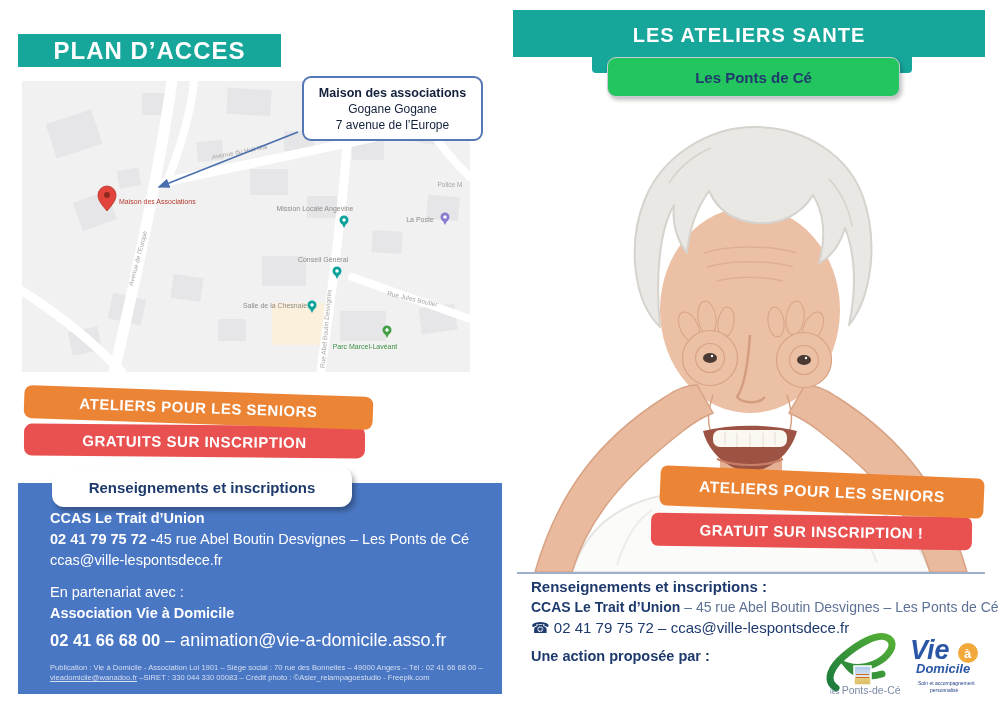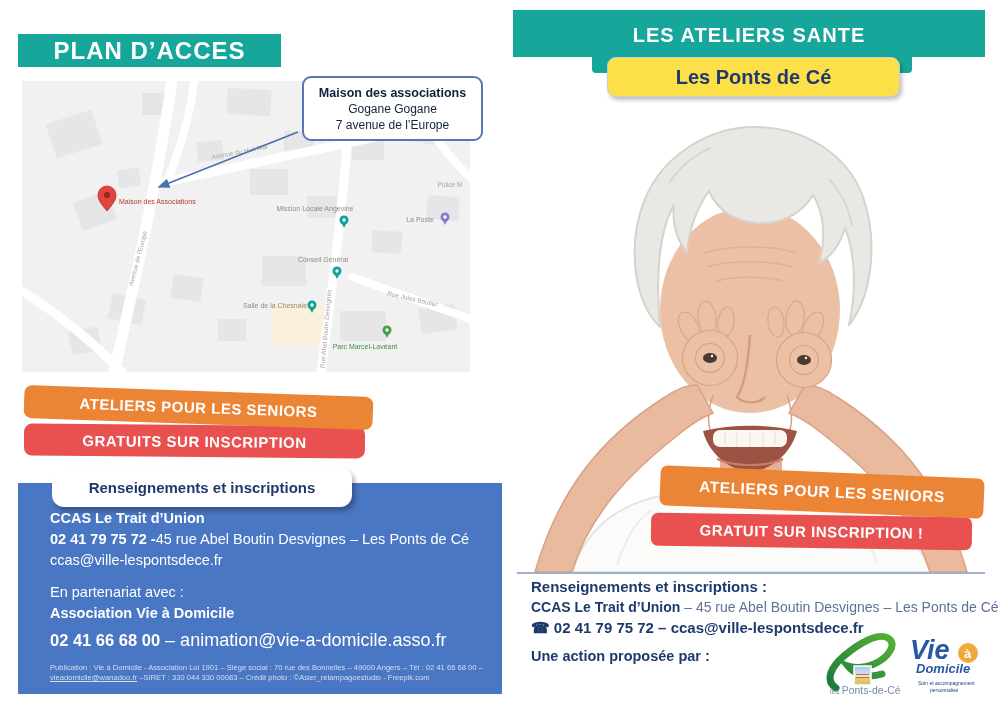--- a/index.html
+++ b/index.html
@@ -30,35 +30,35 @@
   #blue-box .line{position:absolute;left:32px;white-space:nowrap;font-size:14.5px;}
   #blue-box .b{font-weight:bold;}
   #legal{position:absolute;left:32px;top:180px;width:442px;font-size:7.6px;line-height:10px;
          color:#d6dff0;}
   #legal .em{text-decoration:underline;}
   
   #r-band{left:513px;top:10px;width:472px;height:47px;}
   #r-band-ext{left:592px;top:10px;width:320px;height:63px;border-radius:0 0 4px 4px;}
   #r-title{left:513px;top:24px;width:472px;text-align:center;color:#fff;font-weight:bold;
            font-size:20px;letter-spacing:1px;z-index:3;}
-  #r-subtitle{left:607px;top:57px;width:291px;height:38px;background:#fde047;border:1.5px solid #c8cdd6;
+  #r-subtitle{left:607px;top:57px;width:291px;height:38px;background:#22c55e;border:1.5px solid #c8cdd6;
               border-radius:9px;box-shadow:2px 3px 4px rgba(0,0,0,.25);z-index:4;display:flex;
-              align-items:center;justify-content:center;color:#203a6d;font-weight:bold;font-size:20px;}
+              align-items:center;justify-content:center;color:#203a6d;font-weight:bold;font-size:15px;}
   #photo{left:517px;top:95px;width:468px;height:477px;background:#fff;border-bottom:2px solid #9fb0cc;
          overflow:hidden;}
   #r-orange{left:660px;top:472px;width:324px;height:40px;font-size:15.5px;transform:rotate(2.4deg);
             border-radius:7px;z-index:6;}
   #r-red{left:651px;top:515px;width:321px;height:33px;font-size:15px;transform:rotate(.8deg);
          border-radius:7px;z-index:5;}
   #r-info{left:531px;top:578px;width:450px;color:#1e3a6d;}
   #r-info .h{font-size:15px;font-weight:bold;}
   #r-info .l2{font-size:14px;margin-top:4px;white-space:nowrap;}
   #r-info .l2 .org{font-weight:bold;color:#1e3a6d;}
   #r-info .l2 .addr{color:#5d7296;}
-  #r-info .l3{font-size:15px;font-weight:bold;margin-top:4px;}
+  #r-info .l3{font-size:15px;font-weight:normal;margin-top:4px;}
   #r-action{left:531px;top:648px;color:#1e3a6d;font-weight:bold;font-size:14.5px;}
   
   .street-label{font-size:6.5px;fill:#a9a6a2;font-family:"Liberation Sans",sans-serif;}
   .poi-label{font-size:7px;font-family:"Liberation Sans",sans-serif;}
   
   #logo-ponts{left:824px;top:630px;width:84px;height:70px;}
   #logo-vie{left:908px;top:631px;width:82px;height:66px;}
 </style>
 </head>
 <body>

